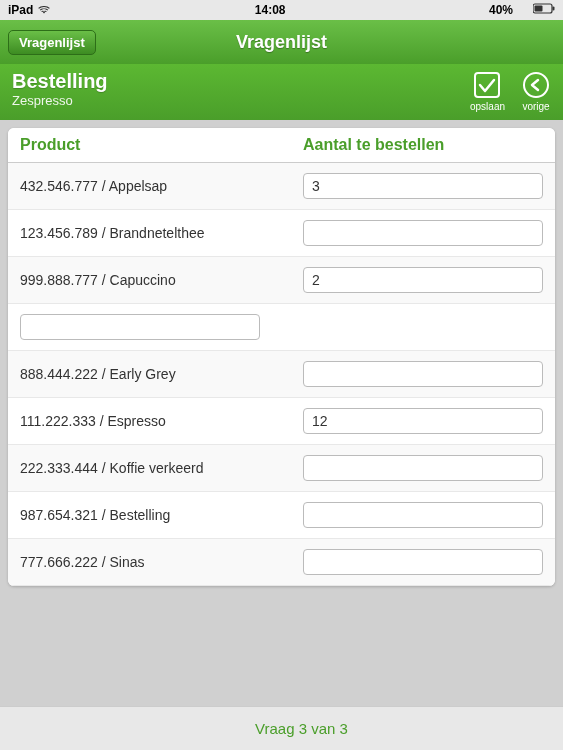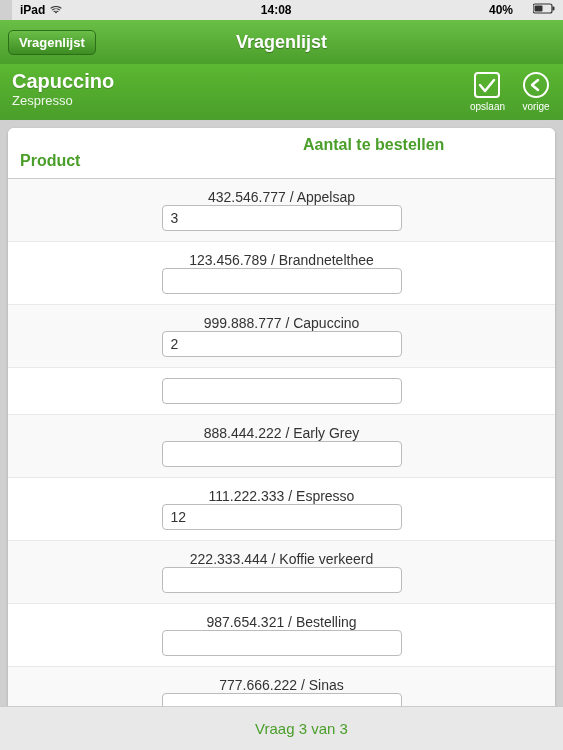--- a/index.html
+++ b/index.html
@@ -15,21 +15,20 @@
     
     .status-bar {
       background: #e8e8e8;
       display: flex;
       justify-content: space-between;
       align-items: center;
       padding: 2px 8px;
       font-size: 12px;
       font-weight: 600;
       height: 20px;
-      margin-left: 12px;
     }
     .status-left { display: flex; align-items: center; gap: 4px; }
     .status-right { display: flex; align-items: flex-start; gap: 20px; }
 
     
     .nav-bar {
       background: linear-gradient(to bottom, #6abf47, #4a9e2a);
       height: 44px;
       display: flex;
       align-items: center;
@@ -113,37 +112,35 @@
       display: flex;
       padding: 8px 12px;
       border-bottom: 1px solid #ccc;
       background: white;
     }
     .col-product-header {
       flex: 1;
       color: #4a9e2a;
       font-size: 16px;
       font-weight: bold;
-      margin-top: 16px;
     }
     .col-amount-header {
       width: 240px;
       color: #4a9e2a;
       font-size: 16px;
       font-weight: bold;
     }
 
     
     .table-row {
       display: flex;
       align-items: center;
-      padding: 10px 25px;
+      padding: 10px 12px;
       border-bottom: 1px solid #e8e8e8;
       min-height: 46px;
-      flex-direction: column;
     }
     .table-row:nth-child(odd) {
       background: #f9f9f9;
     }
     .table-row:nth-child(even) {
       background: white;
     }
     .col-product {
       flex: 1;
       font-size: 14px;
@@ -207,21 +204,21 @@
   </div>
 </div>
 
 <div class="nav-bar">
   <button class="nav-back-btn">Vragenlijst</button>
   <span class="nav-title">Vragenlijst</span>
 </div>
 
 <div class="header-section">
   <div>
-    <div class="header-title">Capuccino</div>
+    <div class="header-title">Bestelling</div>
     <div class="header-subtitle">Zespresso</div>
   </div>
   <div class="header-actions">
     <div class="header-action-item">
       <div class="header-action-icon">
         <svg width="28" height="28" viewBox="0 0 28 28">
           <rect x="2" y="2" width="24" height="24" rx="3" fill="none" stroke="white" stroke-width="2"></rect>
           <polyline points="7,14 12,20 21,9" fill="none" stroke="white" stroke-width="2.5" stroke-linecap="round" stroke-linejoin="round"></polyline>
         </svg>
       </div>

